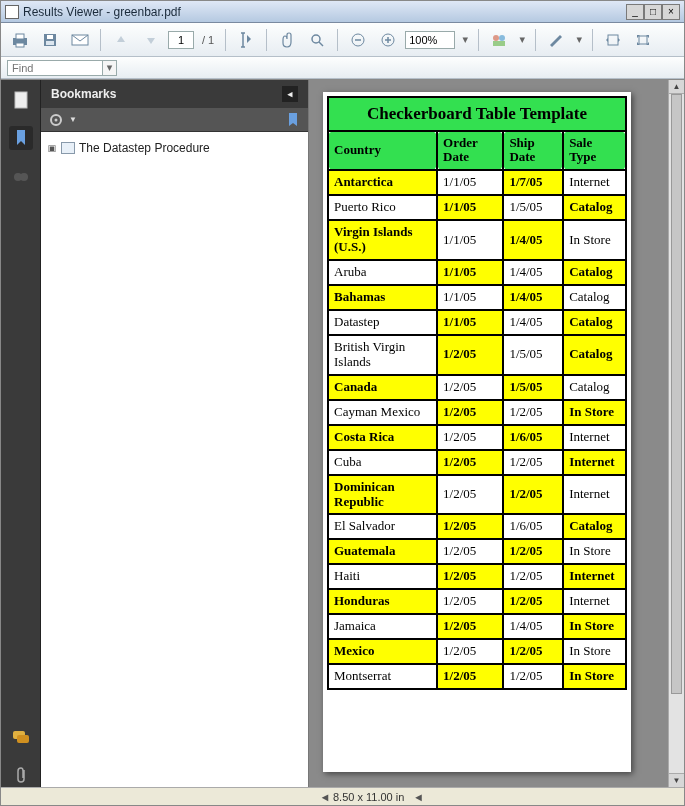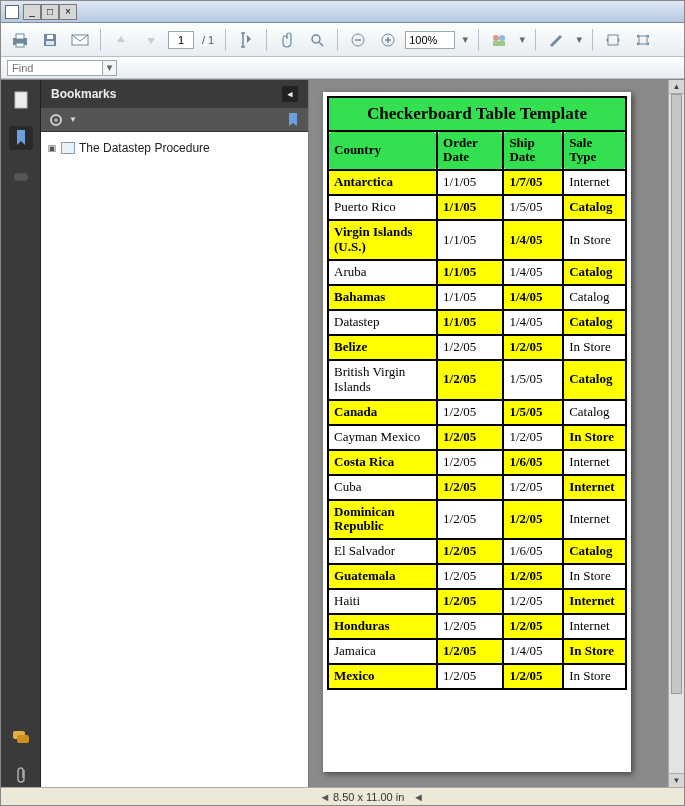--- a/index.html
+++ b/index.html
@@ -166,20 +166,21 @@
   .vscroll .arr{position:absolute;left:0;right:0;height:14px;background:#d7d7d7;display:flex;align-items:center;justify-content:center;font-size:8px;color:#444;cursor:pointer;}
   .vscroll .arr.up{top:0;border-bottom:1px solid #aaa;}
   .vscroll .arr.dn{bottom:0;border-top:1px solid #aaa;}
   svg{display:block;}
 </style>
 </head>
 <body>
 
 <div class="titlebar">
   <div class="appicon"></div>
+  <div class="title">Results Viewer - greenbar.pdf</div>
   <div class="winbtns">
     <div class="winbtn">_</div>
     <div class="winbtn">□</div>
     <div class="winbtn">×</div>
   </div>
 </div>
 
 <div class="toolbar">
   <div class="tbtn">
     <svg width="18" height="16">
@@ -394,26 +395,20 @@
                 <td class="y">1/4/05</td>
                 <td class="w">Catalog</td>
               </tr>
               <tr>
                 <td class="w">Datastep</td>
                 <td class="y">1/1/05</td>
                 <td class="w">1/4/05</td>
                 <td class="y">Catalog</td>
               </tr>
               <tr>
-                <td class="y">Belize</td>
-                <td class="w">1/2/05</td>
-                <td class="y">1/2/05</td>
-                <td class="w">In Store</td>
-              </tr>
-              <tr>
                 <td class="w">British Virgin Islands</td>
                 <td class="y">1/2/05</td>
                 <td class="w">1/5/05</td>
                 <td class="y">Catalog</td>
               </tr>
               <tr>
                 <td class="y">Canada</td>
                 <td class="w">1/2/05</td>
                 <td class="y">1/5/05</td>
                 <td class="w">Catalog</td>
@@ -470,20 +465,26 @@
                 <td class="w">Jamaica</td>
                 <td class="y">1/2/05</td>
                 <td class="w">1/4/05</td>
                 <td class="y">In Store</td>
               </tr>
               <tr>
                 <td class="y">Mexico</td>
                 <td class="w">1/2/05</td>
                 <td class="y">1/2/05</td>
                 <td class="w">In Store</td>
+              </tr>
+              <tr>
+                <td class="w">Montserrat</td>
+                <td class="y">1/2/05</td>
+                <td class="w">1/2/05</td>
+                <td class="y">In Store</td>
               </tr>
             </tbody>
         </table>
       </div>
     </div>
     <div class="vscroll">
       <div class="arr up">▲</div>
       <div class="thumb"></div>
       <div class="arr dn">▼</div>
     </div>

